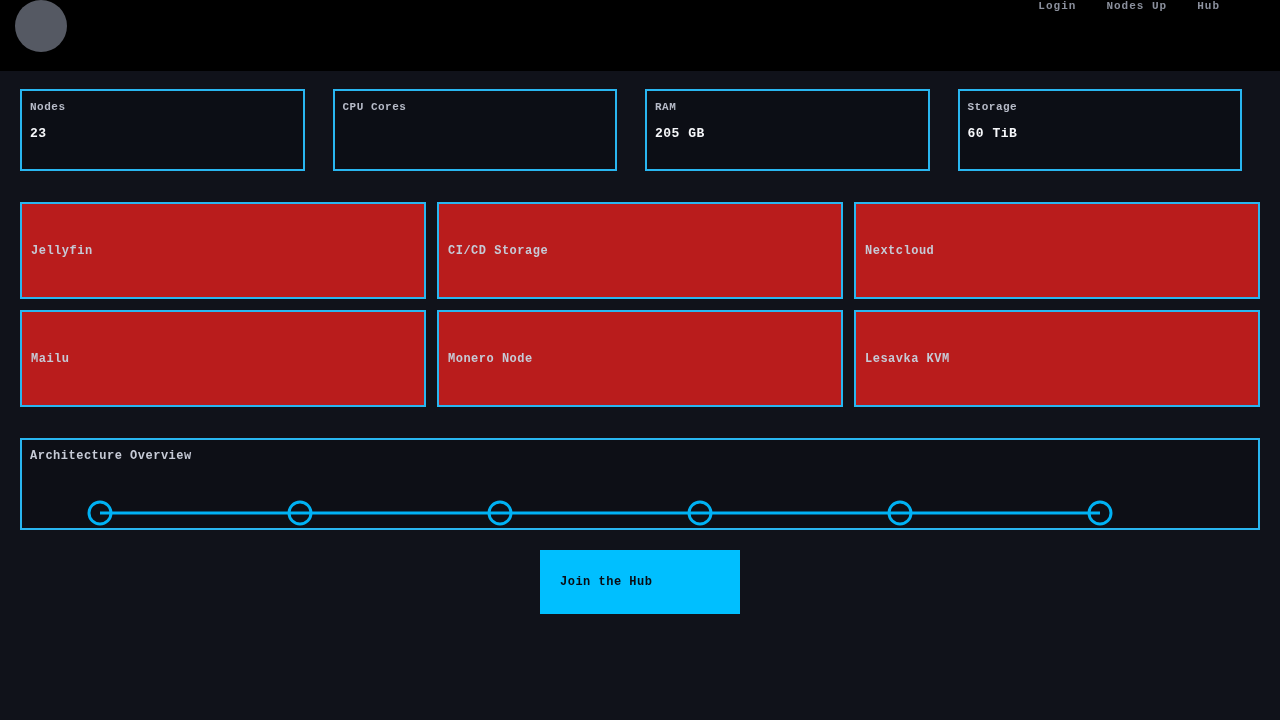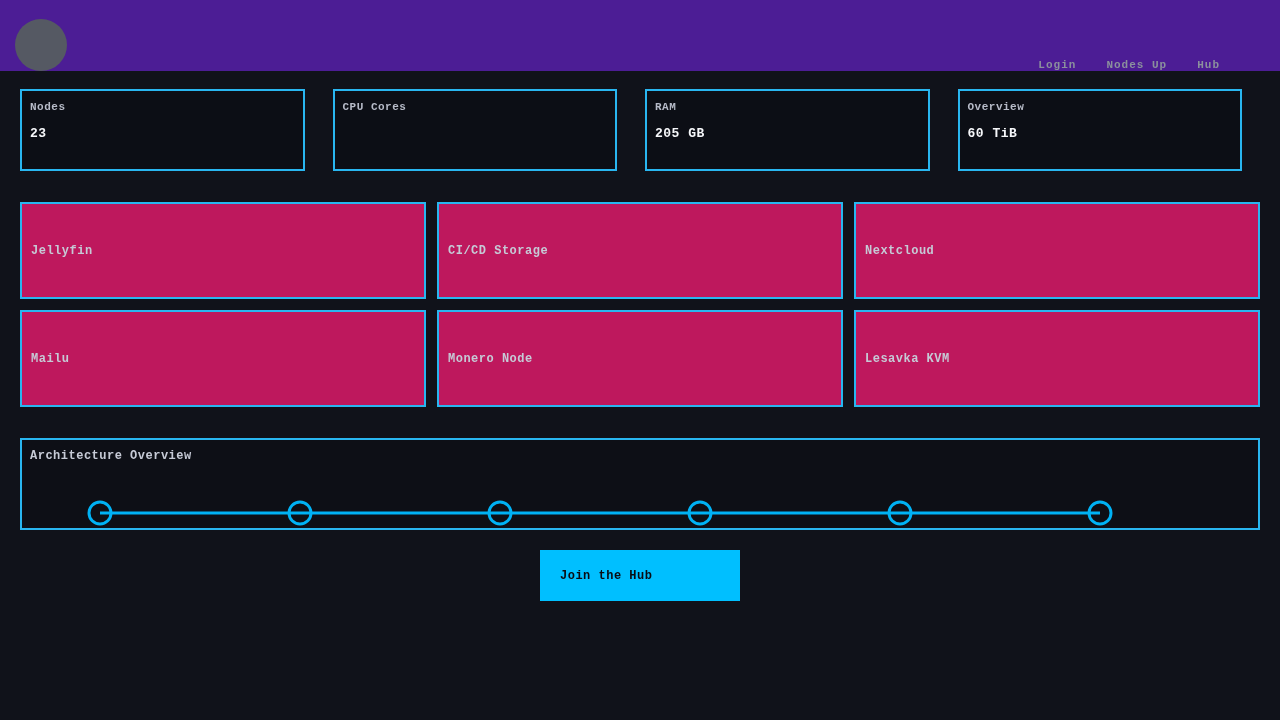--- a/index.html
+++ b/index.html
@@ -7,23 +7,23 @@
   body {
     background: #10121a;
     font-family: "Liberation Mono", "DejaVu Sans Mono", monospace;
     font-weight: 700;
     overflow: hidden;
   }
 
   
   .navbar {
     height: 71px;
-    background: #4c1d95;
+    background: #000000;
     display: flex;
-    align-items: flex-end;
+    align-items: flex-start;
     padding: 0 60px 0 15px;
   }
   .avatar {
     width: 52px; height: 52px;
     border-radius: 50%;
     background: #555963;
   }
   .nav-links {
     margin-left: auto;
     display: flex;
@@ -66,21 +66,21 @@
   }
 
   .services-grid {
     margin-top: 31px;
     display: grid;
     grid-template-columns: repeat(3, 1fr);
     gap: 11px;
   }
   .service-card {
     height: 97px;
-    background: #be185d;
+    background: #b91c1c;
     border: 2px solid #29b6f0;
     display: flex;
     align-items: center;
     padding-left: 9px;
     cursor: pointer;
   }
   .service-name {
     font-size: 12px;
     color: #c6cad6;
     letter-spacing: 0.5px;
@@ -100,21 +100,21 @@
   }
   .arch-svg { display: block; margin-top: 2px; }
 
   .cta-wrap {
     display: flex;
     justify-content: center;
     margin-top: 20px;
   }
   .cta-button {
     width: 200px;
-    height: 51px;
+    height: 64px;
     background: #00bfff;
     border: none;
     display: flex;
     align-items: center;
     padding-left: 20px;
     font-family: "Liberation Mono", "DejaVu Sans Mono", monospace;
     font-weight: 700;
     font-size: 12px;
     color: #0a0c12;
     letter-spacing: 0.5px;
@@ -141,21 +141,21 @@
       <div class="stat-value">23</div>
     </div>
     <div class="stat-card">
       <div class="stat-label">CPU Cores</div>
     </div>
     <div class="stat-card">
       <div class="stat-label">RAM</div>
       <div class="stat-value">205 GB</div>
     </div>
     <div class="stat-card">
-      <div class="stat-label">Overview</div>
+      <div class="stat-label">Storage</div>
       <div class="stat-value">60 TiB</div>
     </div>
   </section>
 
   <section class="services-grid">
     <div class="service-card">
       <span class="service-name">Jellyfin</span>
     </div>
     <div class="service-card">
       <span class="service-name">CI/CD Storage</span>

